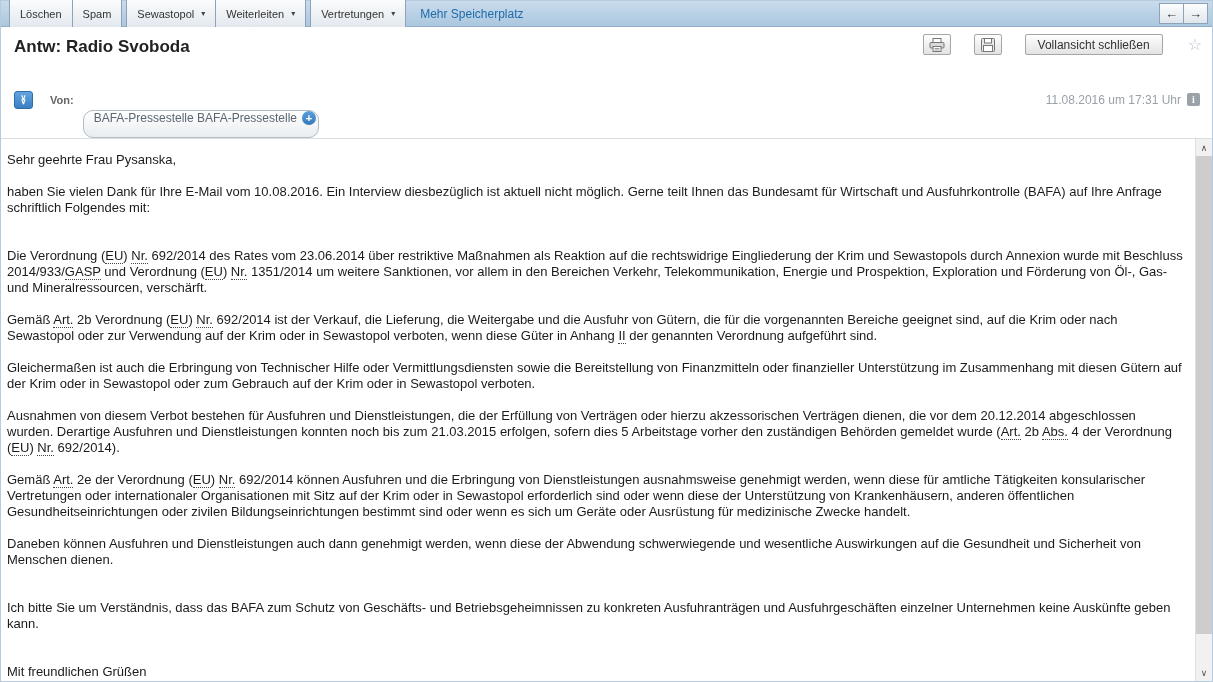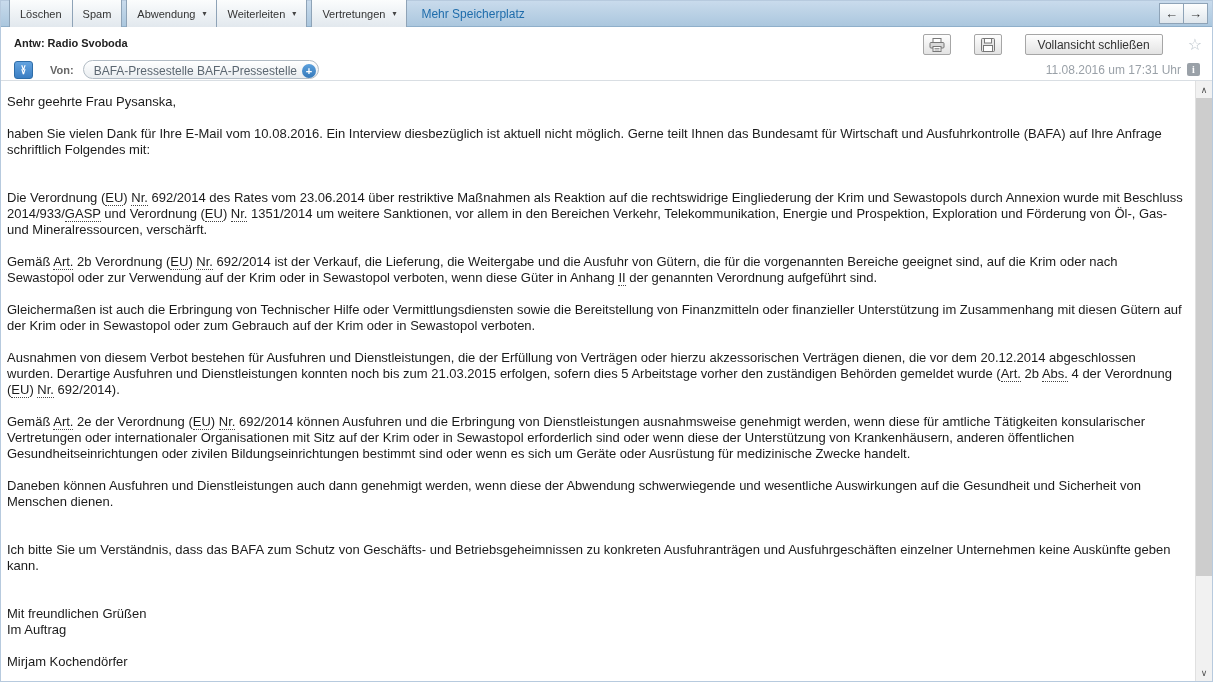--- a/index.html
+++ b/index.html
@@ -17,36 +17,36 @@
     align-items:center; gap:7px; white-space:nowrap; }
   .btn-group .tb-btn + .tb-btn { margin-left:-1px; }
   .caret { font-size:8px; color:#444; line-height:1; }
   .more-link { font-size:12px; color:#1e6cab; margin-left:14px; text-decoration:none; cursor:pointer; }
   .tb-spacer { flex:1; }
   .nav-btn { width:25px; justify-content:center; font-size:13px; font-weight:bold; padding:0; }
 
   
   .mail-header { flex:0 0 54px; background:#fff; padding:7px 10px 0 13px; border-bottom:1px solid #d9dee3; }
   .subject-row { display:flex; align-items:flex-start; }
-  .subject { font-size:11px; font-weight:bold; color:#222; padding-top:3px; }
+  .subject { font-size:17px; font-weight:bold; color:#222; padding-top:3px; }
   .hdr-actions { margin-left:auto; display:flex; align-items:center; gap:23px; }
   .icon-btn { width:28px; height:21px; border:1px solid #a6a6a6; border-radius:2px; cursor:pointer;
     background:linear-gradient(#fefefe,#e3e3e3); display:flex; align-items:center; justify-content:center; }
   .fullview-btn { height:21px; padding:0 12px; font-size:12px; color:#333; cursor:pointer;
     font-family:"Liberation Sans", sans-serif;
     border:1px solid #a6a6a6; border-radius:2px; background:linear-gradient(#fefefe,#e3e3e3); }
   .star { font-size:16px; color:#b9c2ca; cursor:pointer; line-height:1; margin-left:2px; }
   .from-row { display:flex; align-items:center; margin-top:5px; }
   .expand-btn { width:19px; height:18px; border-radius:3px; cursor:pointer; border:1px solid #2e6da8;
     background:linear-gradient(#64a3df,#3a7ec3); color:#fff; display:flex; flex-direction:column;
     align-items:center; justify-content:center; font-size:8px; line-height:4px; font-weight:bold; }
   .from-label { margin-left:17px; font-size:11px; font-weight:bold; color:#666; }
-  .chip { margin-left:9px; height:19px; display:flex; align-items:flex-end; gap:5px; cursor:pointer;
+  .chip { margin-left:9px; height:28px; display:flex; align-items:flex-start; gap:5px; cursor:pointer;
     border:1px solid #b2bcc5; border-radius:10px; padding:0 2px 0 10px;
-    background:linear-gradient(#ffffff,#e9edf0); font-size:12px; color:#5c6771; }
+    background:linear-gradient(#ffffff,#e9edf0); font-size:12px; color:#5c6771;margin-top:48px; }
   .plus-circle { width:14px; height:14px; border-radius:50%; background:linear-gradient(#5ba0dd,#3579ba);
     color:#fff; font-size:11px; font-weight:bold; display:flex; align-items:center; justify-content:center;
     line-height:1; cursor:pointer; }
   .date-area { margin-left:auto; display:flex; align-items:flex-start; gap:6px; padding-right:2px; }
   .date-text { font-size:12px; color:#9aa1a8; }
   .info-icon { width:13px; height:13px; background:#9aa1a8; border-radius:2px; color:#fff;
     font-size:10px; font-weight:bold; font-family:"Liberation Serif", serif;
     display:flex; align-items:center; justify-content:center; cursor:pointer; }
 
   
@@ -72,21 +72,21 @@
 
 <div class="frame">
 
   <div class="toolbar">
     <div class="btn-group">
       <button class="tb-btn">Löschen</button>
       <button class="tb-btn">Spam</button>
     </div>
     <div class="btn-group">
       <button class="tb-btn">
-        <span>Abwendung</span>
+        <span>Sewastopol</span>
         <span class="caret">▾</span>
       </button>
       <button class="tb-btn">
         <span>Weiterleiten</span>
         <span class="caret">▾</span>
       </button>
     </div>
     <div class="btn-group">
       <button class="tb-btn">
         <span>Vertretungen</span>

